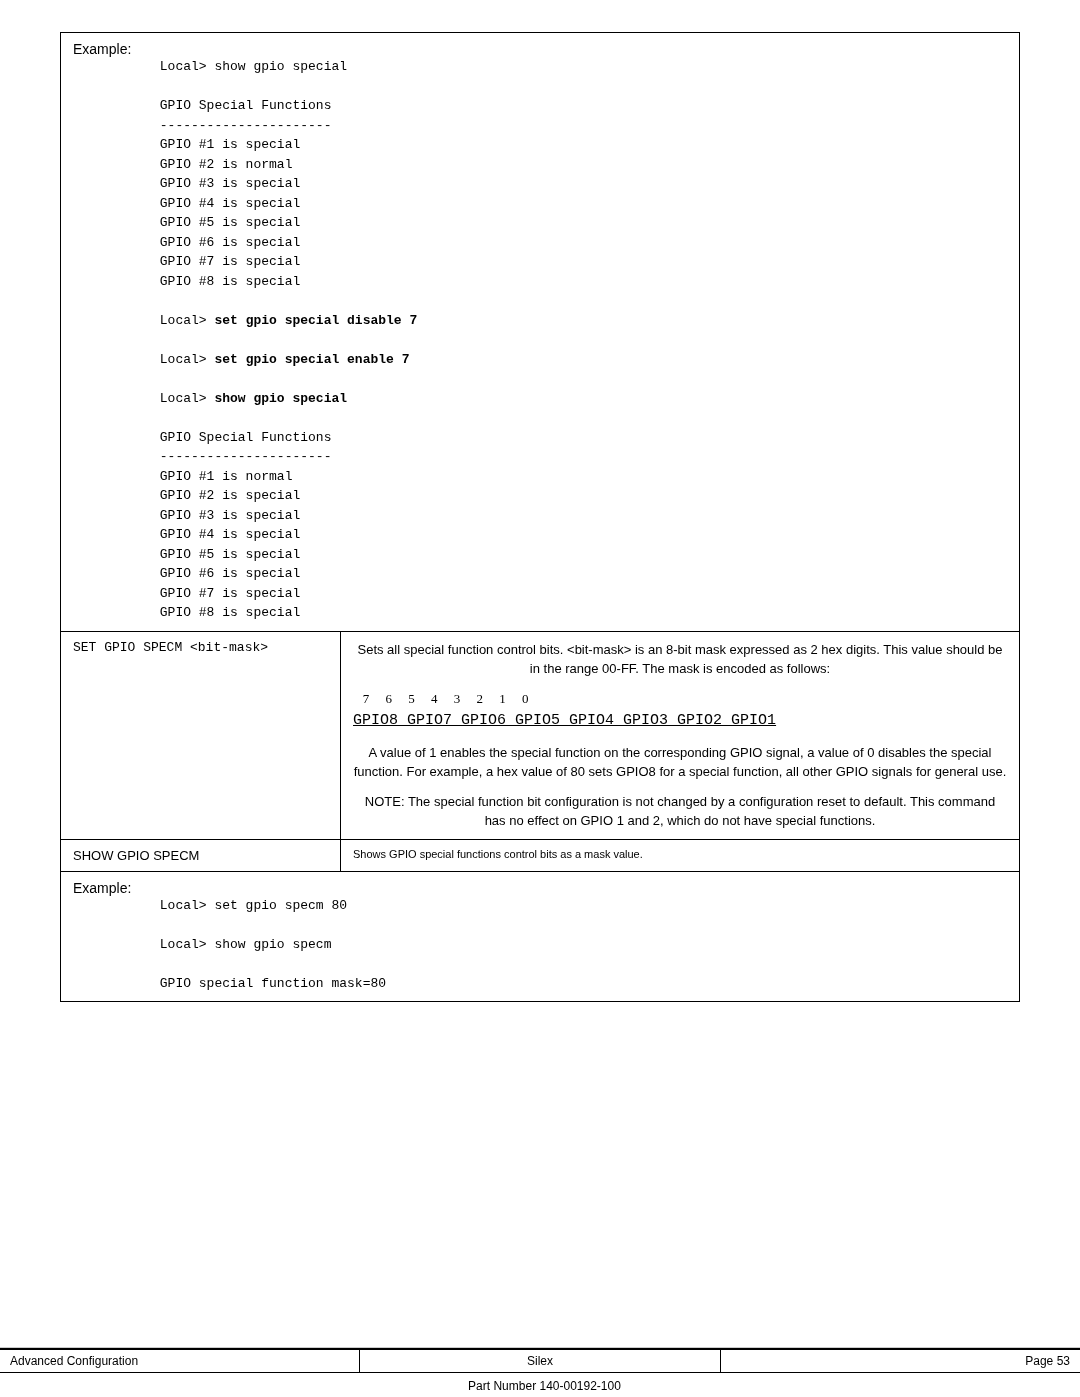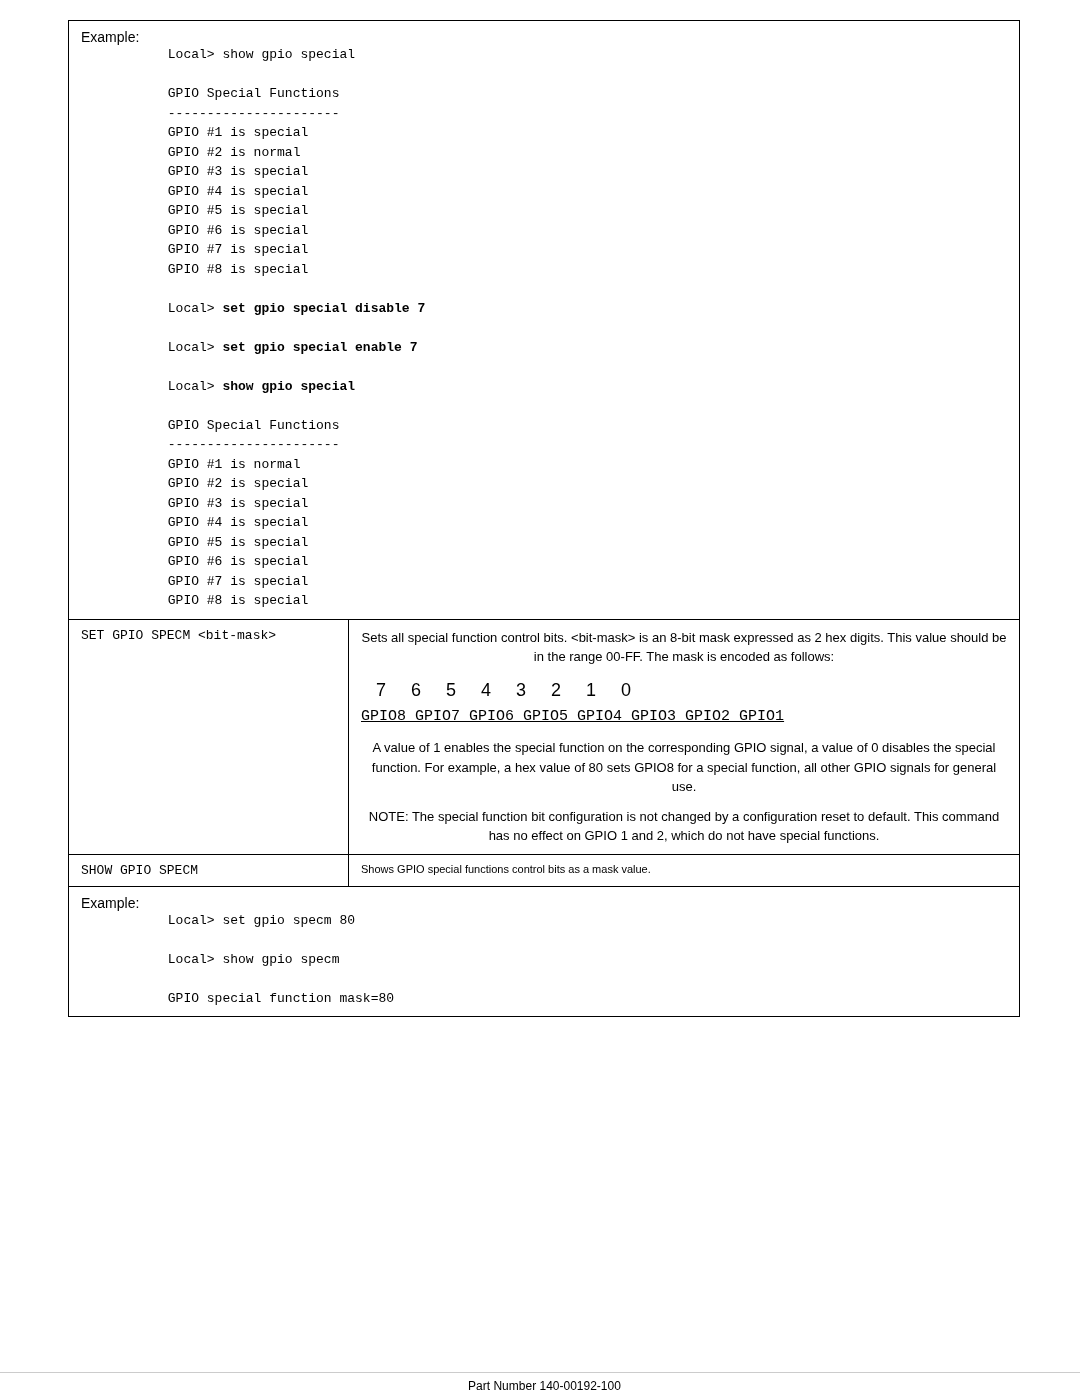--- a/index.html
+++ b/index.html
@@ -14,22 +14,21 @@
       font-size: 14px;
       color: #000000;
       width: 1080px;
       min-height: 1397px;
       display: flex;
       flex-direction: column;
     }
 
     .page-content {
       flex: 1;
-      padding: 20px 60px 20px 60px;
-      margin-left: 8px;
+      padding: 32px 60px 20px 60px;
     }
 
     .main-table {
       width: 100%;
       border-collapse: collapse;
       border: 1px solid #000;
     }
 
     .main-table td {
       border: 1px solid #000;
@@ -79,21 +78,21 @@
     .right-cell p {
       margin-bottom: 10px;
       text-align: center;
     }
 
     .right-cell p:last-child {
       margin-bottom: 0;
     }
 
     .show-row-left {
-      font-family: Liberation Mono, monospace;
+      font-family: Liberation Sans, sans-serif;
       font-size: 13px;
       font-weight: normal;
     }
 
     .show-row-right {
       font-family: Arial, Helvetica, sans-serif;
       font-size: 11px;
     }
 
     
@@ -178,21 +177,21 @@
       </td>
     </tr>
 
     <tr>
       <td class="left-cell">
         <span>SET GPIO SPECM &lt;bit-mask&gt;</span>
       </td>
       <td class="right-cell">
         <p>Sets all special function control bits. &lt;bit-mask&gt; is an 8-bit mask expressed as 2 hex digits.  This value should be in the range 00-FF.  The mask is encoded as follows:</p>
         <div class="bit-table-container">
-          <div style="font-family:Liberation Sans, sans-serif;font-size:18px;margin-bottom:2px;">
+          <div style="font-family:Liberation Serif, serif;font-size:13px;margin-bottom:2px;">
             &nbsp;&nbsp;&nbsp;7&nbsp;&nbsp;&nbsp;&nbsp;&nbsp;6&nbsp;&nbsp;&nbsp;&nbsp;&nbsp;5&nbsp;&nbsp;&nbsp;&nbsp;&nbsp;4&nbsp;&nbsp;&nbsp;&nbsp;&nbsp;3&nbsp;&nbsp;&nbsp;&nbsp;&nbsp;2&nbsp;&nbsp;&nbsp;&nbsp;&nbsp;1&nbsp;&nbsp;&nbsp;&nbsp;&nbsp;0
           </div>
           <div style="font-family:'Courier New',Courier,monospace;font-size:15px;margin-bottom:10px;text-decoration:underline;">
             GPIO8 GPIO7 GPIO6 GPIO5 GPIO4 GPIO3 GPIO2 GPIO1
           </div>
         </div>
         <p>A value of 1 enables the special function on the corresponding GPIO signal, a value of 0 disables the special function.  For example, a hex value of 80 sets GPIO8 for a special function, all other GPIO signals for general use.</p>
         <p>NOTE:  The special function bit configuration is not changed by a configuration reset to default.  This command has no effect on GPIO 1 and 2, which do not have special functions.</p>
       </td>
     </tr>
@@ -214,16 +213,27 @@
       Local&gt; show gpio specm
 
       GPIO special function mask=80</div>
       </td>
     </tr>
   </tbody>
     </table>
 </div>
 
 <div class="footer">
+  <div class="footer-bar">
+    <div class="footer-cell">
+      <span>Advanced Configuration</span>
+    </div>
+    <div class="footer-cell">
+      <span>Silex</span>
+    </div>
+    <div class="footer-cell">
+      <span>Page 53</span>
+    </div>
+  </div>
   <div class="footer-part-number">
     <span>Part Number 140-00192-100</span>
   </div>
 </div>
 
 </body></html>

